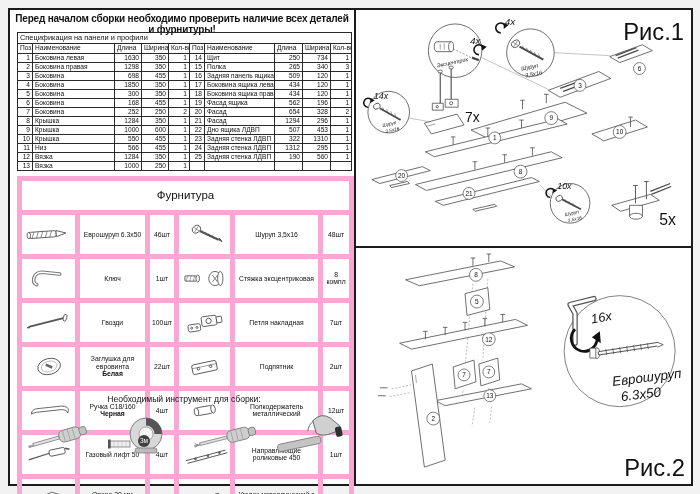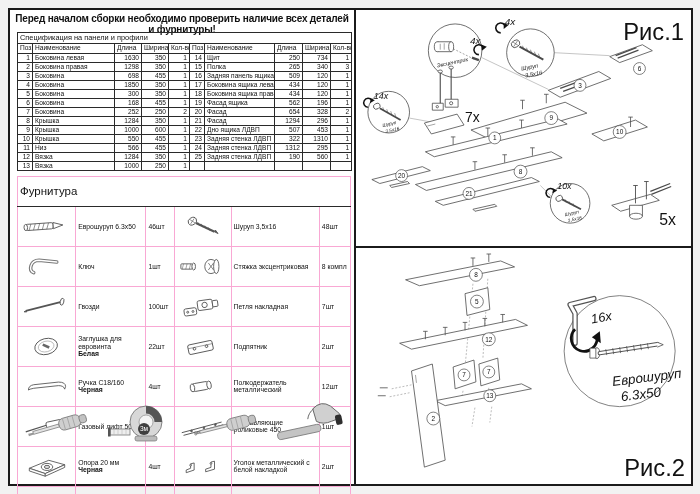--- a/index.html
+++ b/index.html
@@ -11,21 +11,21 @@
 .figbox2{position:absolute;left:0;top:240px;right:0;bottom:0}
 .figbox1 svg,.figbox2 svg{width:100%;height:100%;display:block}
 .sheet-title{position:absolute;top:3px;left:4px;width:336px;text-align:center;font-weight:bold;font-size:10px;letter-spacing:-0.2px}
 table{border-collapse:collapse;table-layout:fixed}
 .spec{position:absolute;left:7px;top:22px;width:334px;font-size:6.6px}
 .spec th,.spec td{border:1px solid #2a2a2a;padding:0 2px;height:9px;line-height:1.05;overflow:hidden;white-space:nowrap;font-weight:normal;text-align:left}
 .spec .tt{font-size:7.4px;height:11px}
 .spec .hdr th{height:10px}
 .spec td.num{text-align:right}
 .hw{position:absolute;left:7px;top:166px;width:334px;font-size:6.8px}
-.hw td{border:1px solid #f9a8d4;text-align:left;vertical-align:middle;padding:8px 2px;height:25px;line-height:1.12}
+.hw td{border:5px solid #f9a8d4;text-align:center;vertical-align:middle;padding:8px 2px;height:25px;line-height:1.12}
 .hw td.tt{font-size:11.5px;height:16px;border-bottom:1px solid #2a2a2a}
 .hw .b2{display:block;font-weight:bold}
 .hw .ic svg{width:52px;height:23px;display:block;margin:0 auto}
 .tools{position:absolute;left:7px;top:384px;width:334px;text-align:center}
 .tools-title{font-size:8.6px;margin-bottom:2px}
 .tools-row{display:flex;justify-content:space-around;align-items:center;height:62px}
 .tool svg{width:74px;height:56px;display:block}
 svg text{font-family:"Liberation Sans",sans-serif}
 .it{font-style:italic}
 </style>
@@ -436,20 +436,21 @@
         <td><span>Шайба пластиковая</span></td>
         <td>6шт</td>
         <td></td>
         <td></td>
         <td></td>
       </tr>
       </tbody>
     </table>
 
     <div class="tools">
+      <div class="tools-title">Необходимый инструмент для сборки:</div>
       <div class="tools-row">
         <span class="tool">
             <svg viewBox="0 0 74 56">
               <g transform="rotate(-16 37 28)">
                 <path d="M5 27.8 l5 .4 v2 l-5 .4 z" fill="#999"></path>
                 <rect x="10" y="27" width="27" height="3" fill="#e2e2e2" stroke="#777" stroke-width="0.7"></rect>
                 <rect x="37" y="22.5" width="22" height="12" rx="5" fill="#cfcfcf" stroke="#777" stroke-width="0.8"></rect>
                 <path d="M42 23 v11 M47 22.8 v11.4 M52 23 v11" stroke="#9a9a9a" stroke-width="0.7"></path>
                 <rect x="58" y="24.5" width="7" height="8" rx="2.5" fill="#c2c2c2" stroke="#777" stroke-width="0.8"></rect>
               </g>

